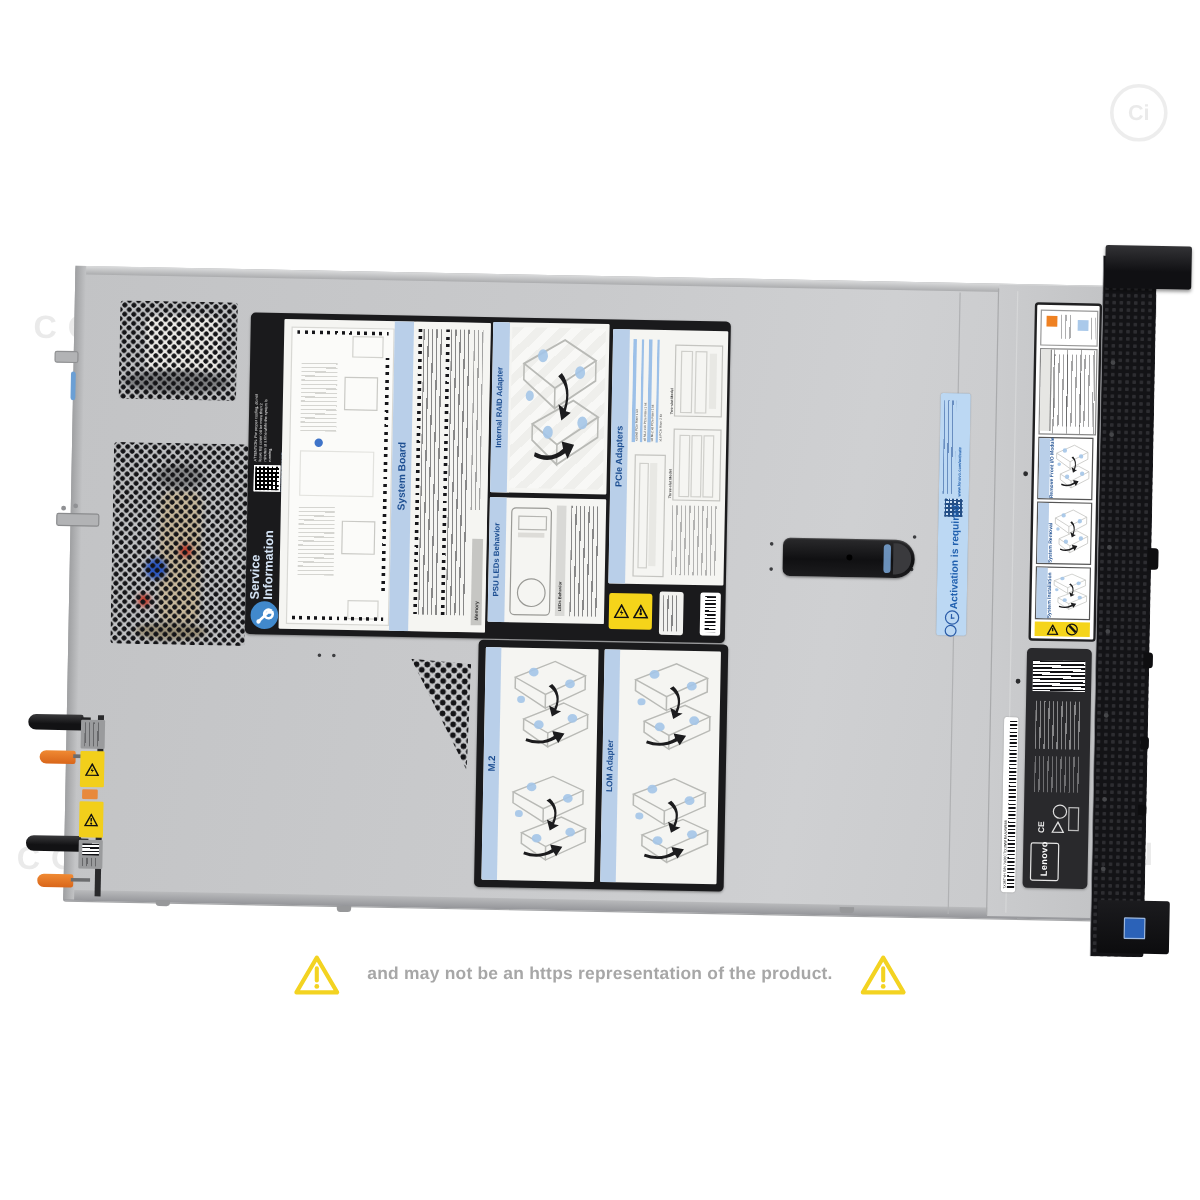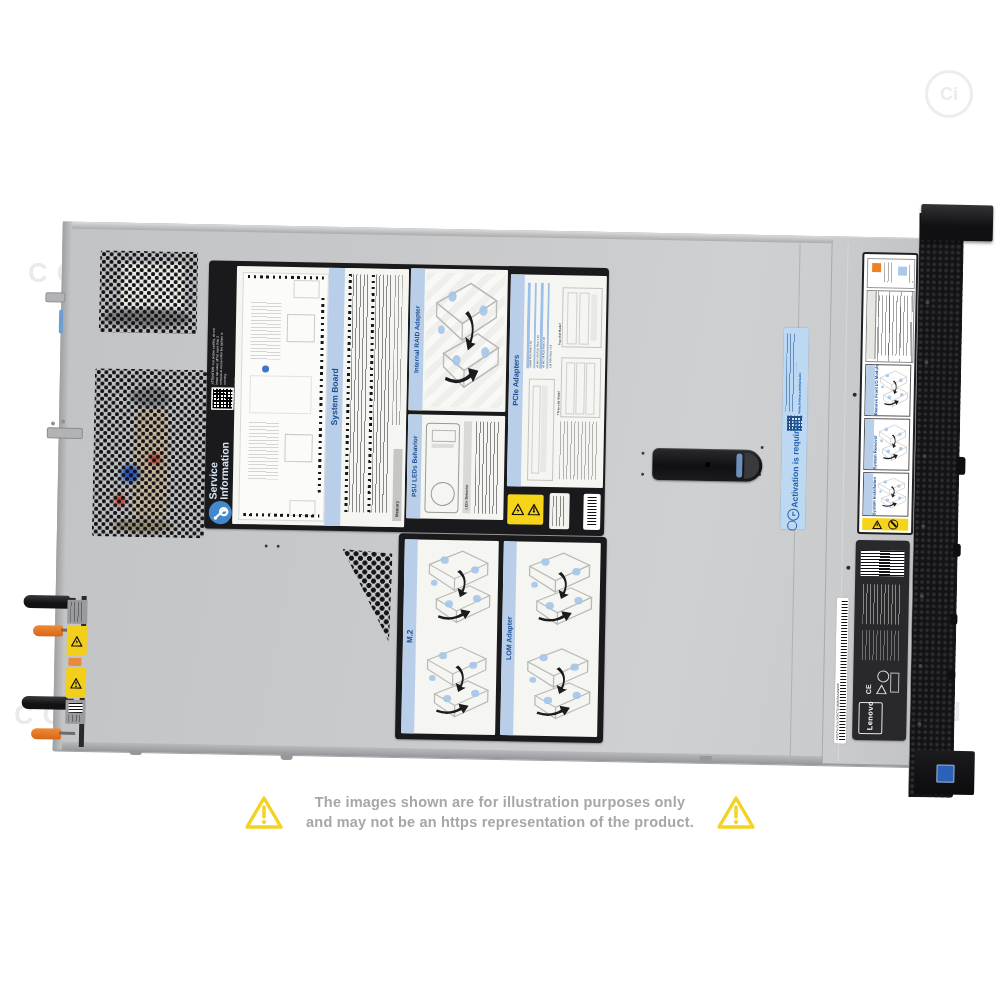--- a/index.html
+++ b/index.html
@@ -574,21 +574,20 @@
     </div>
   </div>
 
   <div class="a" style="left:0;top:788px;width:1000px;height:50px;display:flex;align-items:center;justify-content:center;gap:22px;">
     <svg width="40" height="36" viewBox="0 0 40 36">
         <path d="M20 3 L37 32 L3 32 Z" fill="#fff" stroke="#f3d321" stroke-width="3.4" stroke-linejoin="round"></path>
         <path d="M20 12 v10" stroke="#f3d321" stroke-width="3.4" stroke-linecap="round"></path>
         <circle cx="20" cy="27" r="2" fill="#f3d321"></circle>
       </svg>
     <div class="disc-text">
-      <div>The images shown are for illustration purposes only</div>
       <div>and may not be an https representation of the product.</div>
     </div>
     <svg width="40" height="36" viewBox="0 0 40 36">
         <path d="M20 3 L37 32 L3 32 Z" fill="#fff" stroke="#f3d321" stroke-width="3.4" stroke-linejoin="round"></path>
         <path d="M20 12 v10" stroke="#f3d321" stroke-width="3.4" stroke-linecap="round"></path>
         <circle cx="20" cy="27" r="2" fill="#f3d321"></circle>
       </svg>
   </div>
 
 </div>

